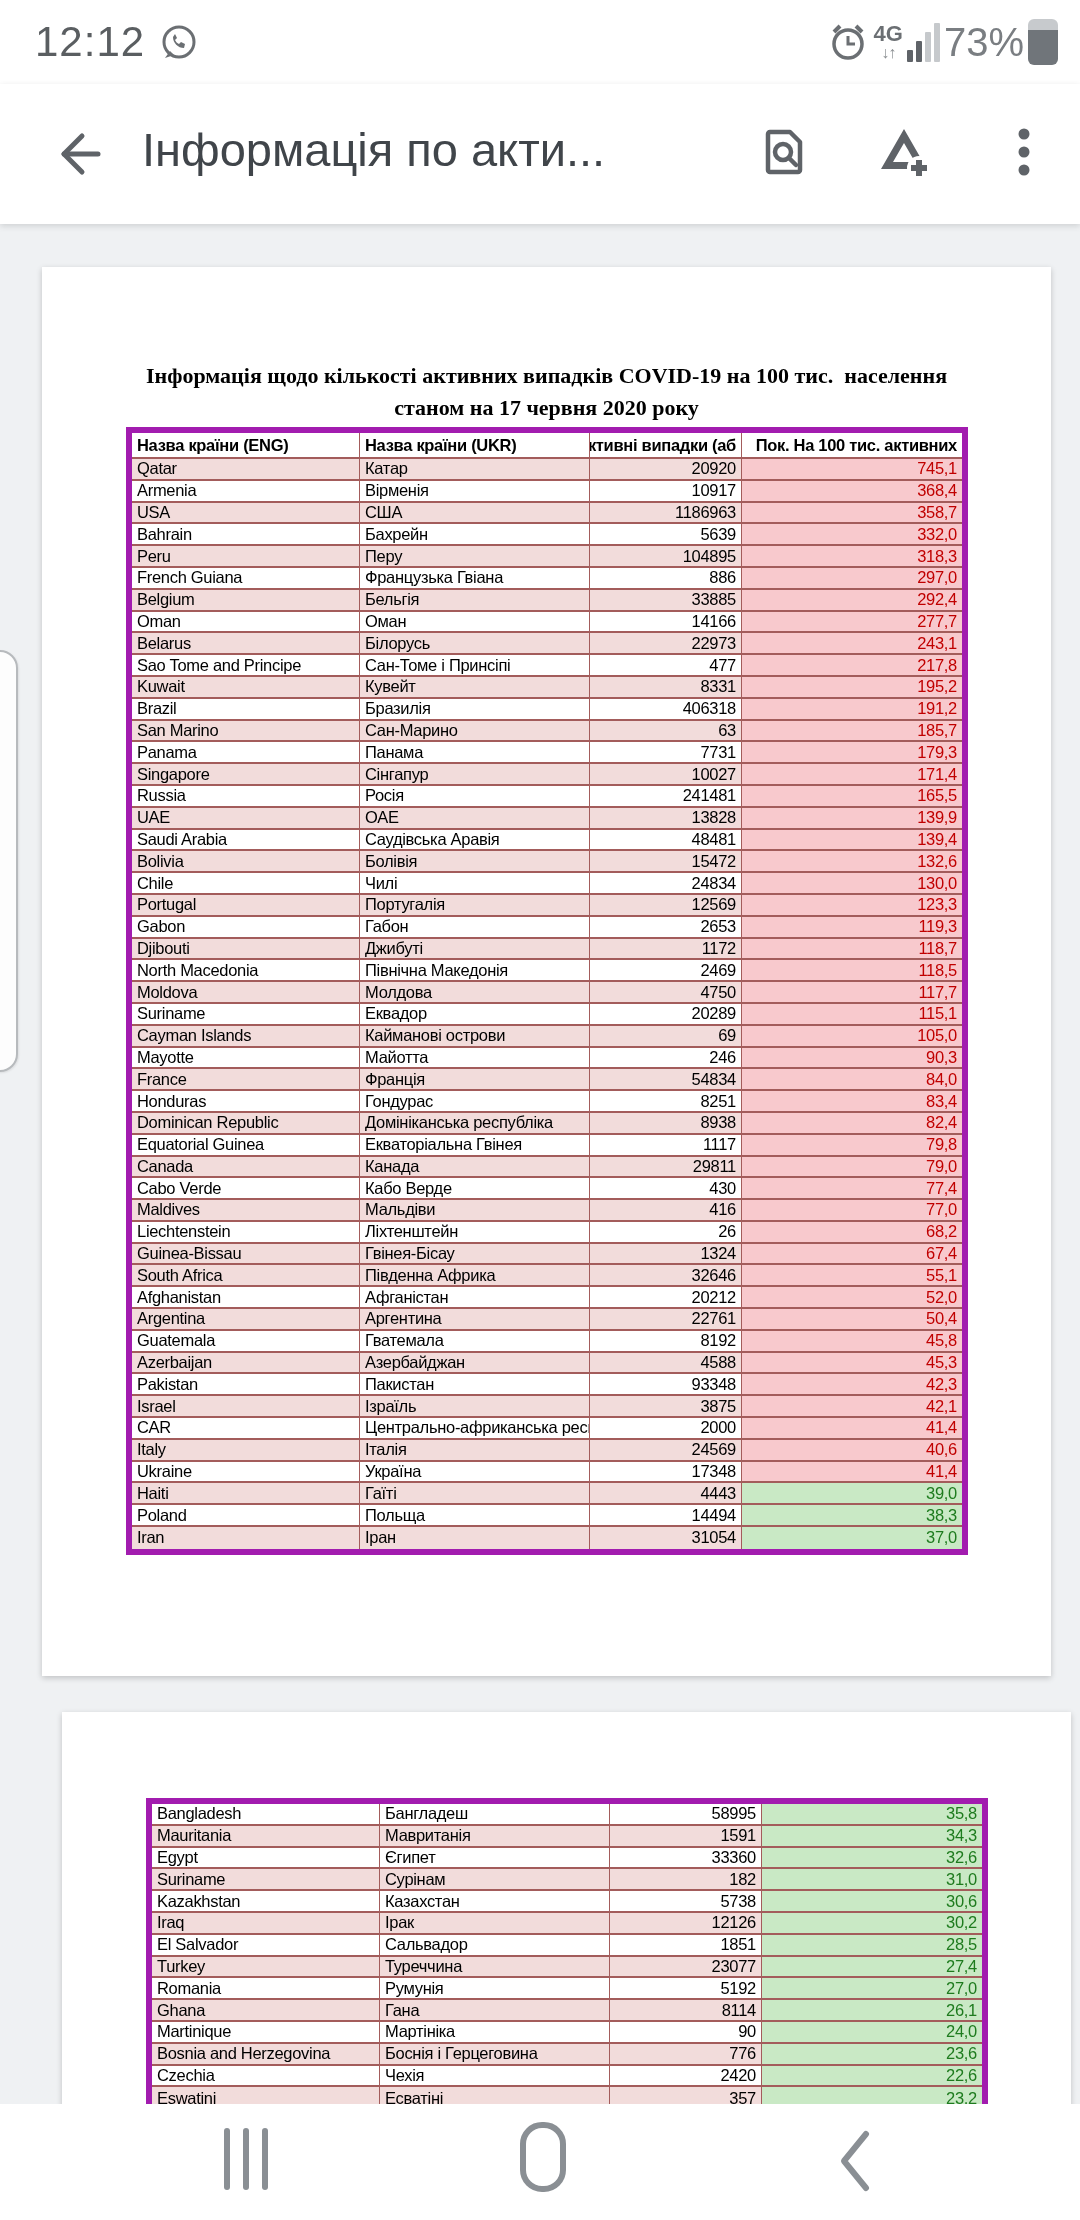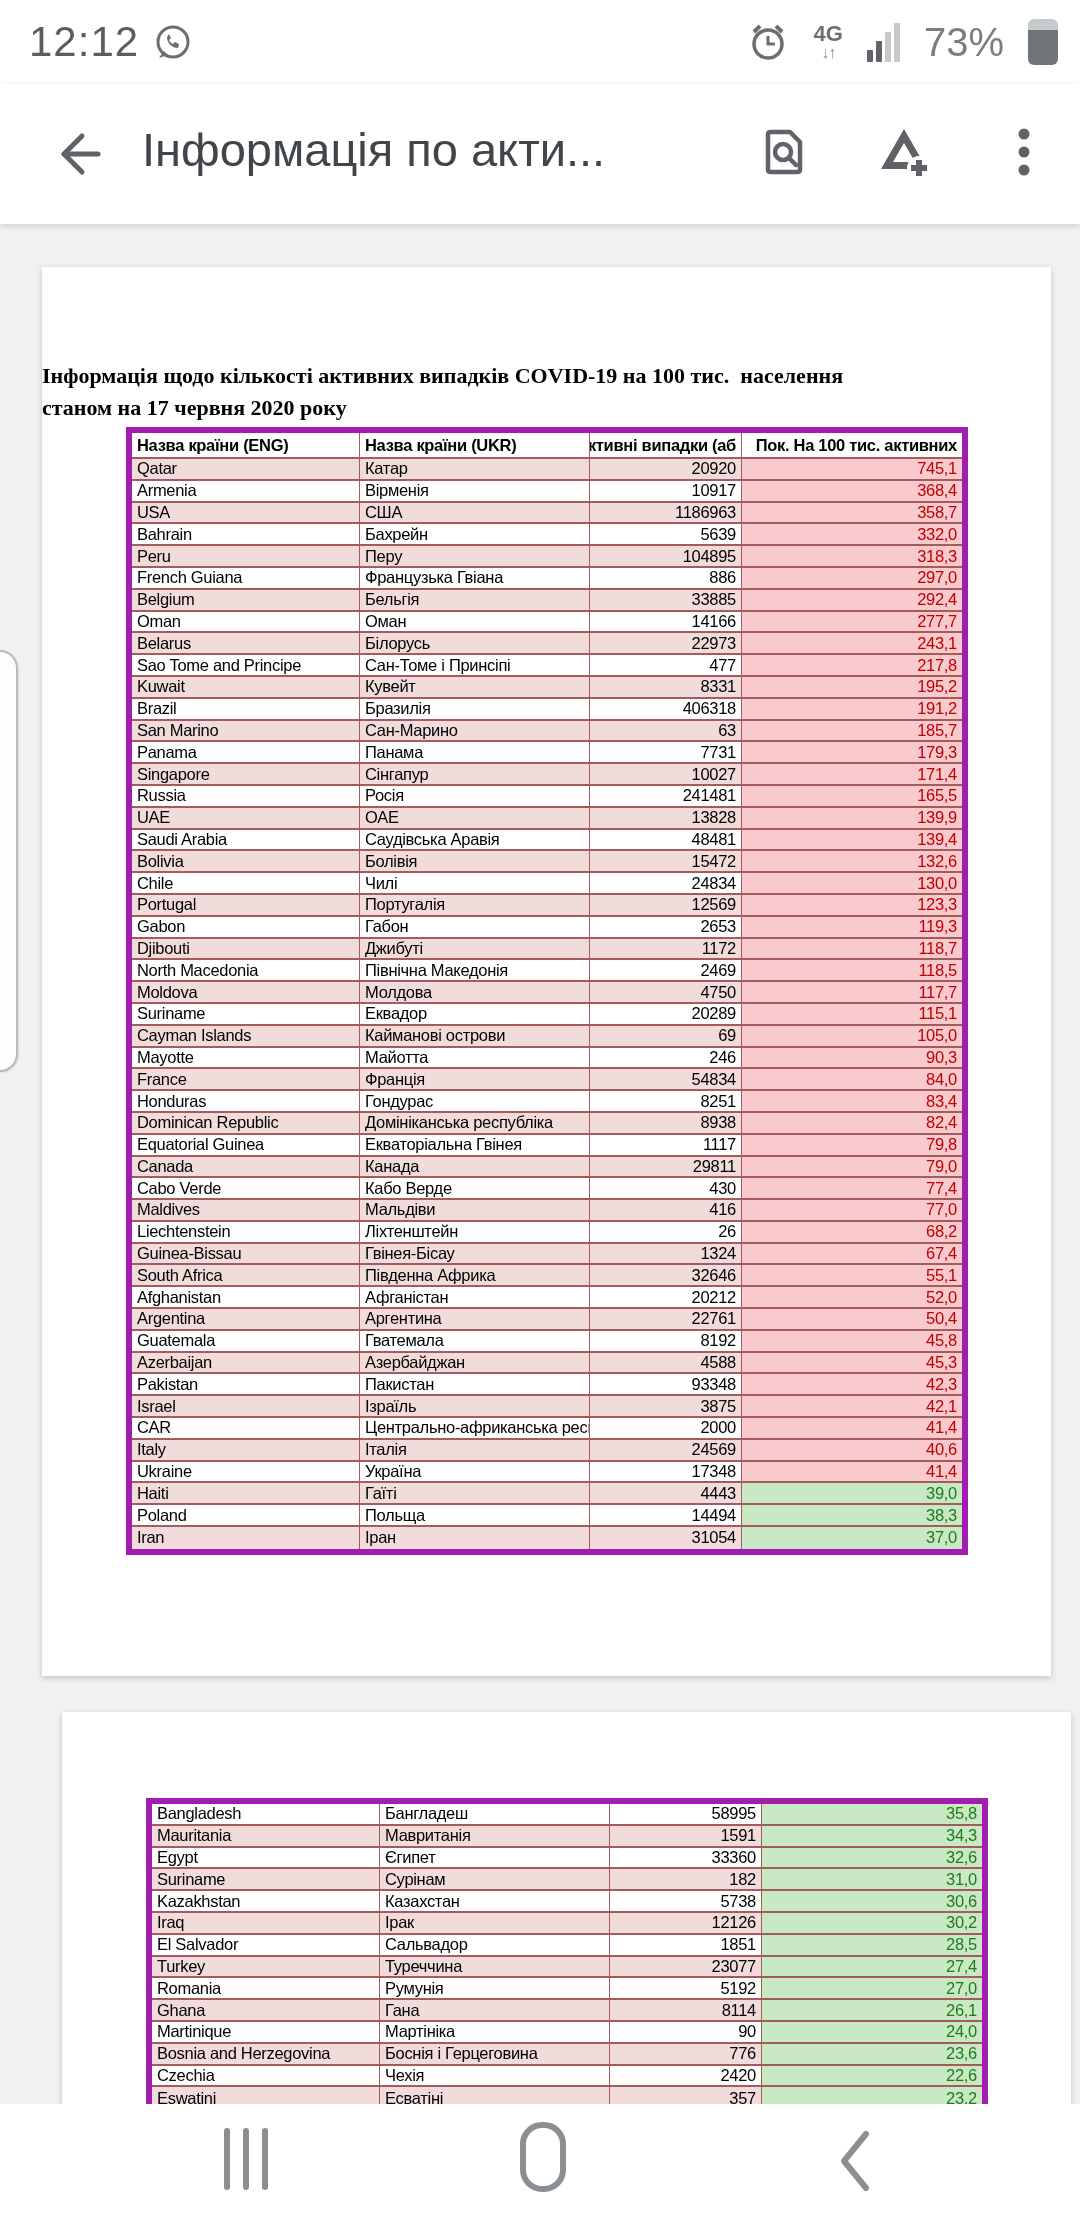--- a/index.html
+++ b/index.html
@@ -3,23 +3,23 @@
 <meta charset="utf-8">
 <style>
   html,body{margin:0;padding:0;}
   body{
     width:1080px;height:2220px;position:relative;overflow:hidden;
     background:#ffffff;font-family:"Liberation Sans",sans-serif;
     -webkit-font-smoothing:antialiased;
   }
   
   .status-bar{position:absolute;left:0;top:0;width:1080px;height:84px;background:#fff;}
-  .status-left{position:absolute;left:29px;top:0;height:84px;display:flex;align-items:center;gap:14px;text-align:right;}
+  .status-left{position:absolute;left:35px;top:0;height:84px;display:flex;align-items:center;gap:14px;text-align:right;}
   .status-time{font-size:42px;color:#5a5e61;letter-spacing:1px;}
-  .status-right{position:absolute;right:22px;top:0;height:84px;display:flex;align-items:center;gap:24px;}
+  .status-right{position:absolute;right:22px;top:0;height:84px;display:flex;align-items:center;gap:4px;}
   .pct{font-size:40px;color:#7a7e82;}
   .battery{width:30px;height:46px;border-radius:6px;
     background:linear-gradient(to bottom,#c7cacd 0 24%,#70757a 24% 100%);}
   .sig{display:flex;align-items:flex-end;gap:3px;height:40px;}
   .sig i{display:block;width:6px;border-radius:1px;}
   .s1{height:12px;background:#5f6368;}
   .s2{height:21px;background:#5f6368;}
   .s3{height:30px;background:#c6c9cc;}
   .s4{height:39px;background:#c6c9cc;}
   .net4g{display:flex;flex-direction:column;align-items:center;line-height:1;color:#6b6f73;}
@@ -32,21 +32,21 @@
   .app-title{position:absolute;left:142px;top:38px;font-size:47px;color:#40454a;white-space:nowrap;}
   .bar-ico{position:absolute;top:36px;width:64px;height:64px;display:flex;align-items:center;justify-content:center;}
   .ico-find{left:752px;}
   .ico-drive{left:872px;}
   .ico-kebab{left:992px;}
   
   .content{position:absolute;left:0;top:224px;width:1080px;height:1880px;background:#eff1f3;overflow:hidden;}
   .page{position:absolute;left:42px;width:1009px;background:#fff;box-shadow:0 2px 6px rgba(0,0,0,.20);}
   .page1{top:43px;height:1409px;}
   .page2{top:1488px;height:420px;margin-left:20px;}
-  .doc-title{position:absolute;left:0;width:100%;text-align:left;
+  .doc-title{position:absolute;left:0;width:100%;text-align:center;
     font-family:"Liberation Serif",serif;font-weight:bold;font-size:22px;color:#000;white-space:pre;}
   .dt1{top:96px;}
   .dt2{top:128px;}
   
   .dtable{position:absolute;border:6px solid #a21caf;background:#fff;}
   .t1{left:84px;top:160px;}
   .t2{left:84px;top:86px;}
   .trow{display:flex;height:21.8px;}
   .trow.hdr{height:26px;font-weight:bold;}
   .tcell{box-sizing:border-box;border-right:1.5px solid #a35c5b;border-bottom:2px solid #a35c5b;

